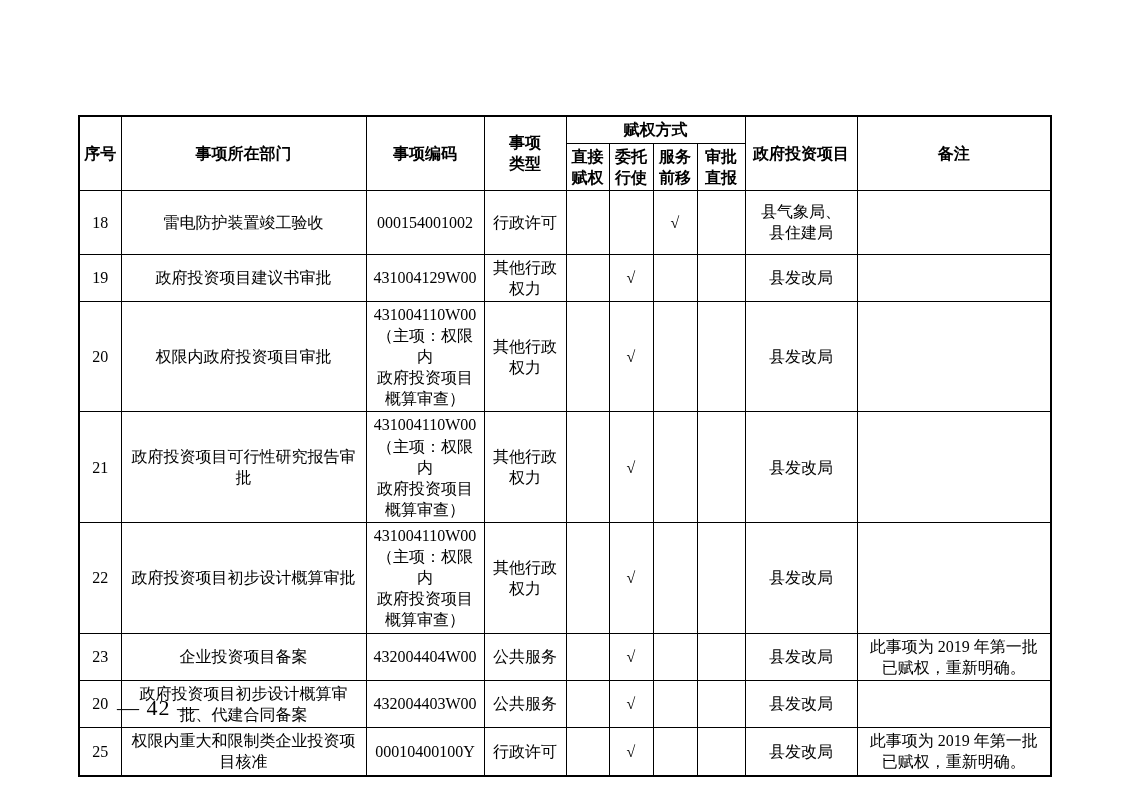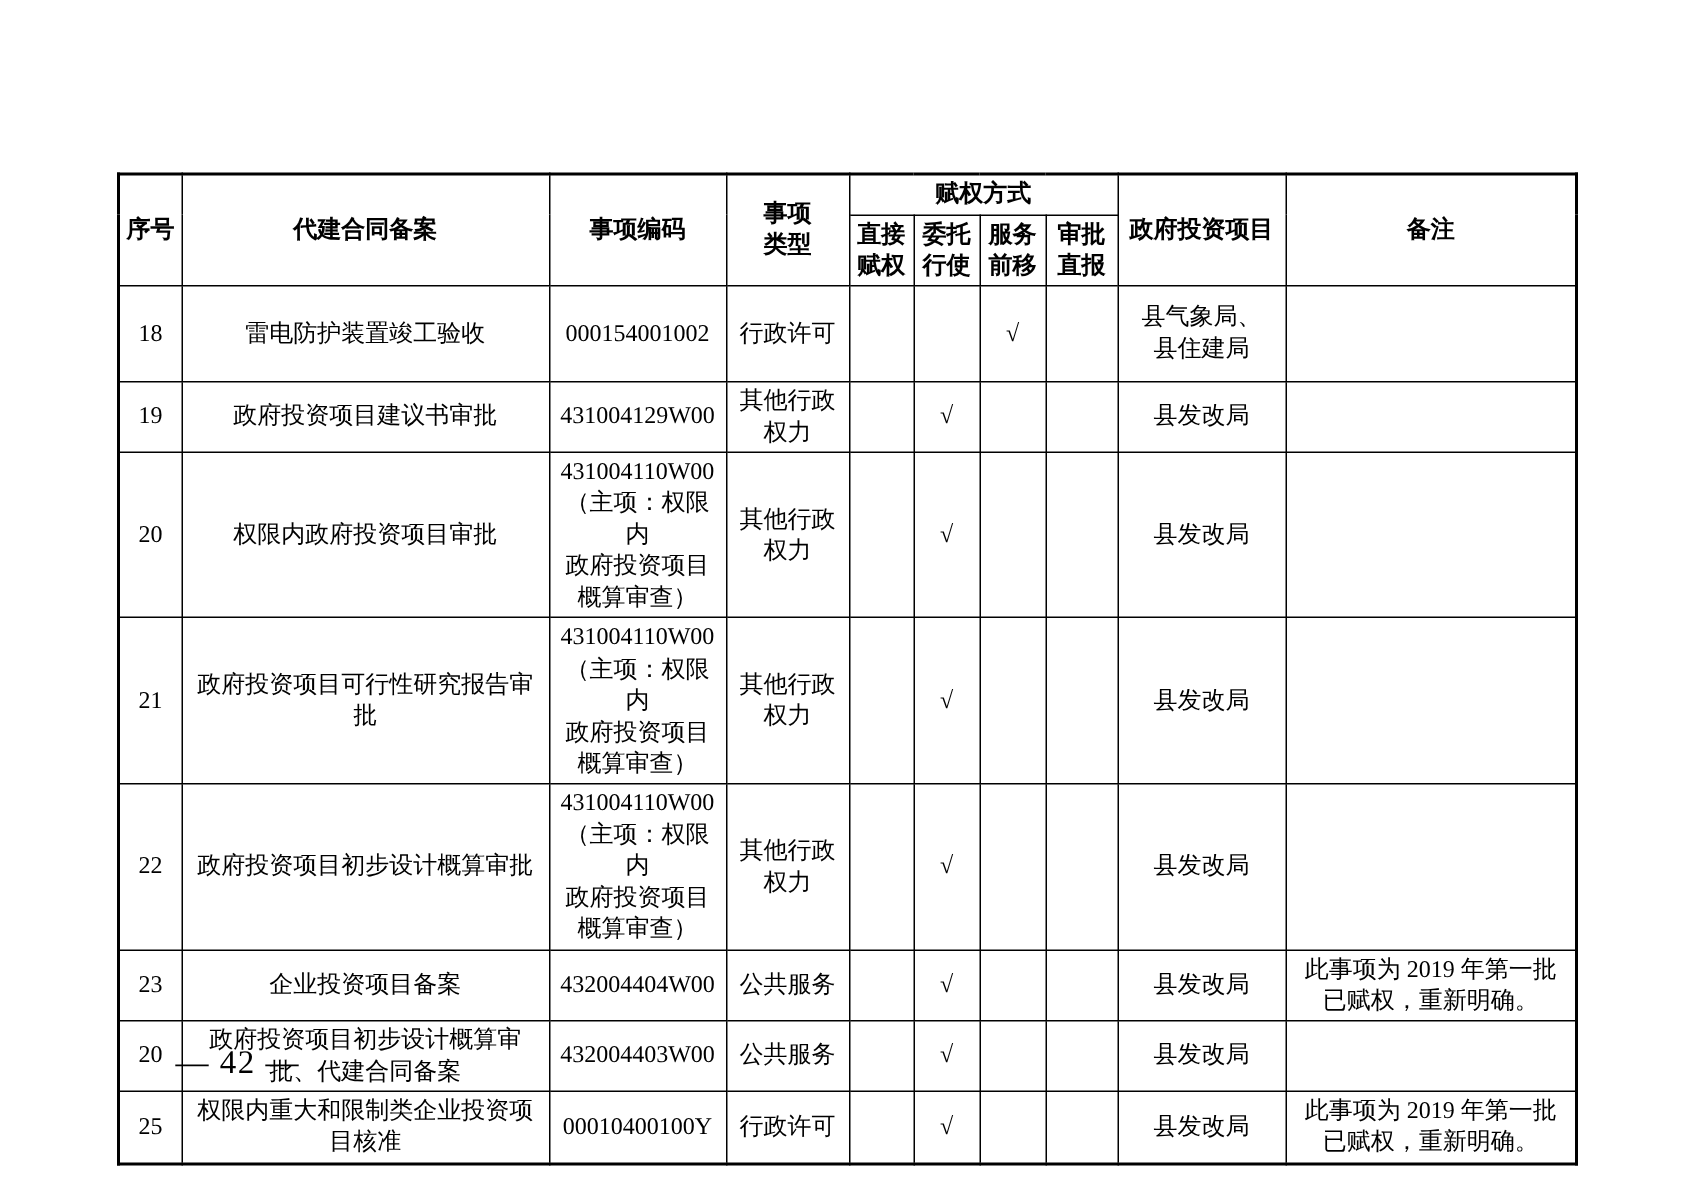--- a/index.html
+++ b/index.html
@@ -82,21 +82,21 @@
       <col style="width:43px">
       <col style="width:44px">
       <col style="width:44px">
       <col style="width:48px">
       <col style="width:112px">
       <col style="width:194px">
     </colgroup>
     <thead>
       <tr style="height:27px;">
         <th rowspan="2">序号</th>
-        <th rowspan="2">代建合同备案</th>
+        <th rowspan="2">事项所在部门</th>
         <th rowspan="2">事项编码</th>
         <th rowspan="2">事项
 类型</th>
         <th colspan="4">赋权方式</th>
         <th rowspan="2">政府投资项目</th>
         <th rowspan="2">备注</th>
       </tr>
       <tr style="height:44px;">
         <th>直接
 赋权</th>

